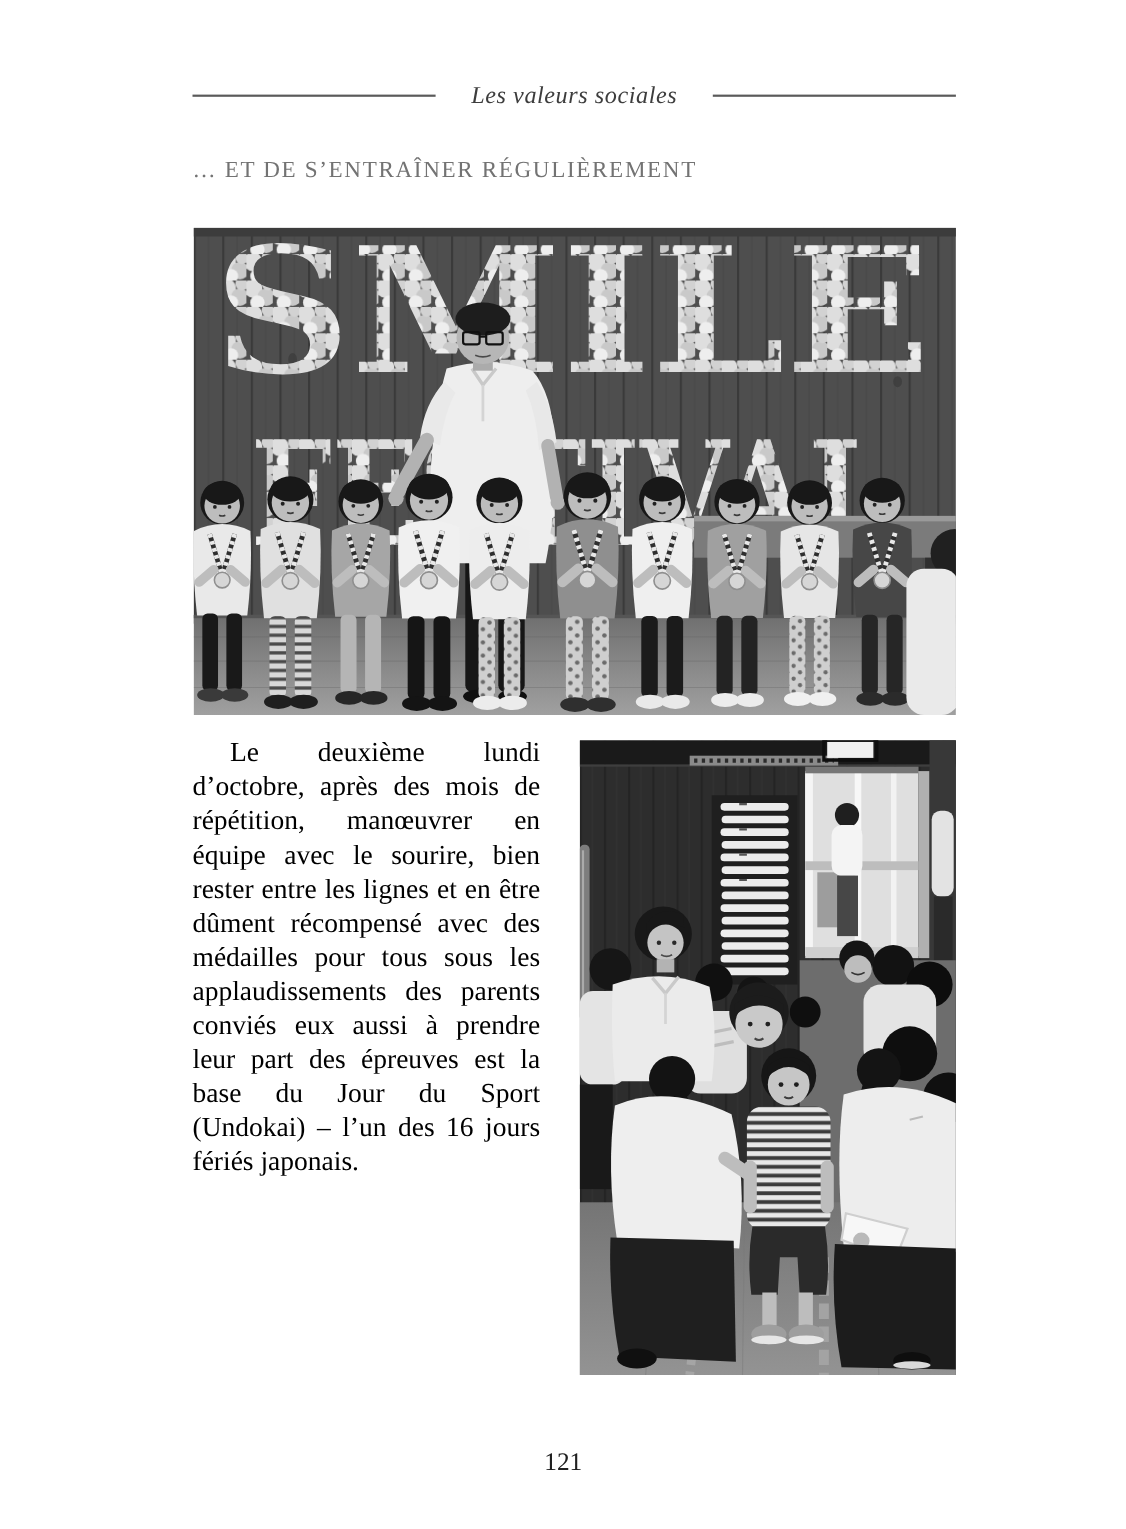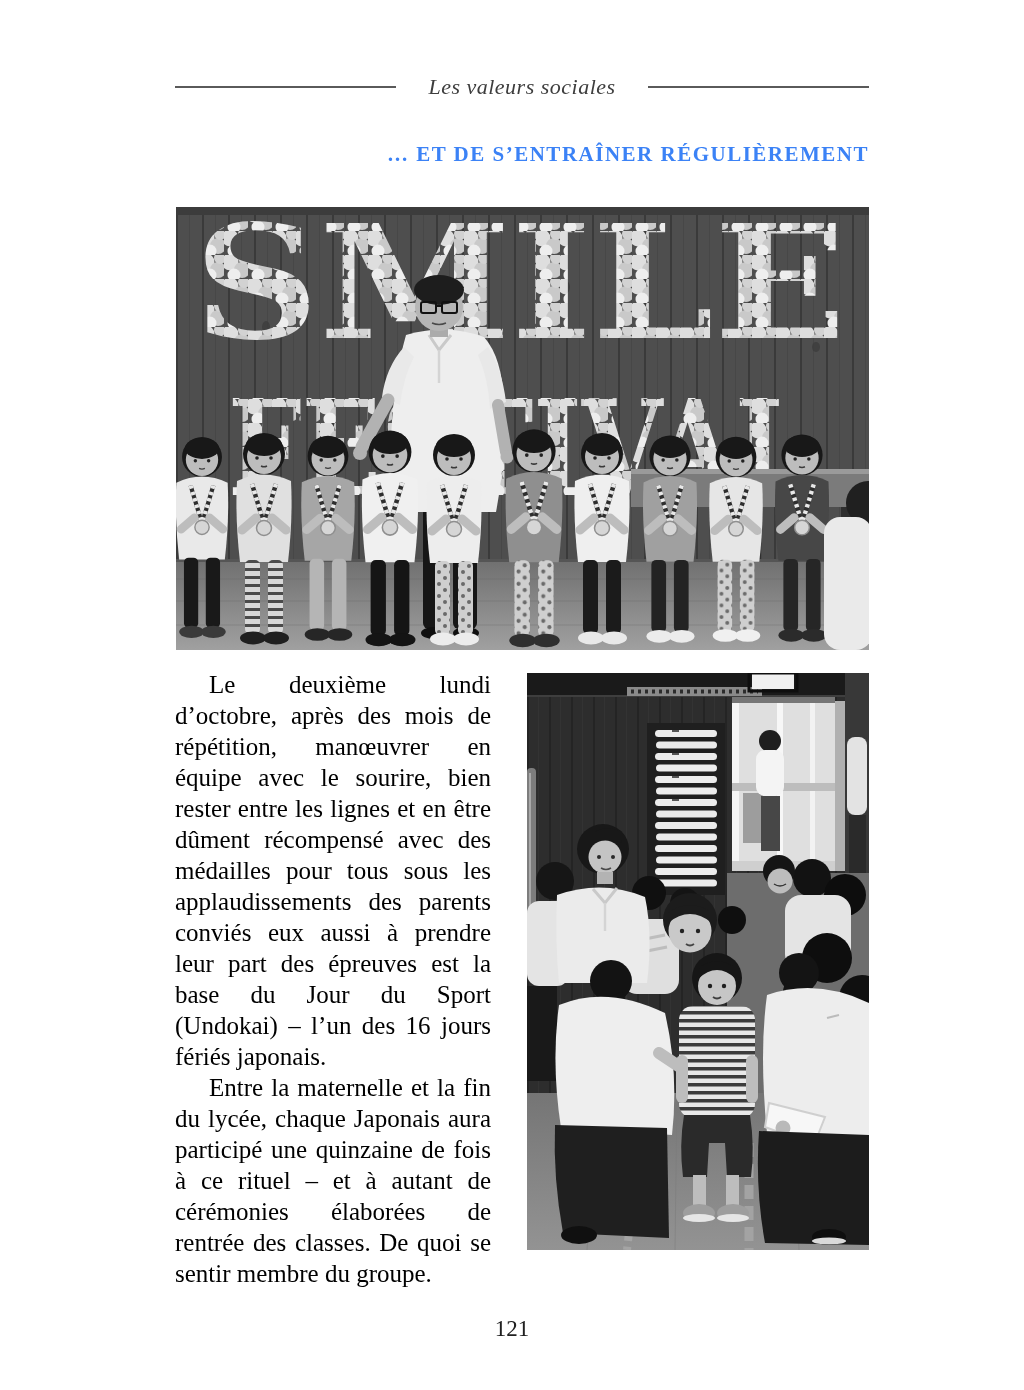--- a/index.html
+++ b/index.html
@@ -14,22 +14,22 @@
     display:flex;align-items:center;gap:32px;
   }
   .running-head .rule{flex:1;height:2px;background:#5a5a5a;}
   .running-head .rh-text{
     font-style:italic;font-size:22px;color:#3d3d3d;white-space:nowrap;
     letter-spacing:0.5px;
   }
   
   .section-title{
     position:absolute;left:175px;top:142px;width:694px;margin:0;
-    text-align:right;font-size:21px;font-weight:bold;
-    letter-spacing:1.5px;color:#3b82f6;
+    text-align:left;font-size:21px;font-weight:normal;
+    letter-spacing:1.5px;color:#737373;
   }
   
   .photo-1{position:absolute;left:176px;top:207px;width:693px;height:443px;margin:0;}
   .photo-2{position:absolute;left:527px;top:673px;width:342px;height:577px;margin:0;}
   figure svg{display:block;}
   
   .body-copy{
     position:absolute;left:175px;top:669px;width:316px;
     font-size:25px;line-height:31px;text-align:justify;color:#000000;
   }
@@ -173,21 +173,20 @@
 
       <g>
         <circle cx="692" cy="296" r="22" fill="#202020"></circle>
         <rect x="648" y="310" width="48" height="133" rx="16" fill="#eaeaea"></rect>
       </g>
     </svg>
   </figure>
 
   <div class="body-copy">
     <p>Le deuxième lundi d’octobre, après des mois de répétition, manœuvrer en équipe avec le sourire, bien rester entre les lignes et en être dûment récompensé avec des médailles pour tous sous les applaudissements des parents conviés eux aussi à prendre leur part des épreuves est la base du Jour du Sport (Undokai) – l’un des 16 jours fériés japonais.</p>
-    <p>Entre la maternelle et la fin du lycée, chaque Japonais aura participé une quinzaine de fois à ce rituel – et à autant de cérémonies élaborées de rentrée des classes. De quoi se sentir membre du groupe.</p>
   </div>
 
   <figure class="photo-2">
     <svg width="342" height="577" viewBox="0 0 342 577">
       <defs>
         <pattern id="planks2" width="22" height="577" patternUnits="userSpaceOnUse">
           <rect width="22" height="577" fill="#2d2d2d"></rect>
           <rect width="2" height="577" fill="#242424"></rect>
           <rect x="11" width="1" height="577" fill="#333333"></rect>
         </pattern>

